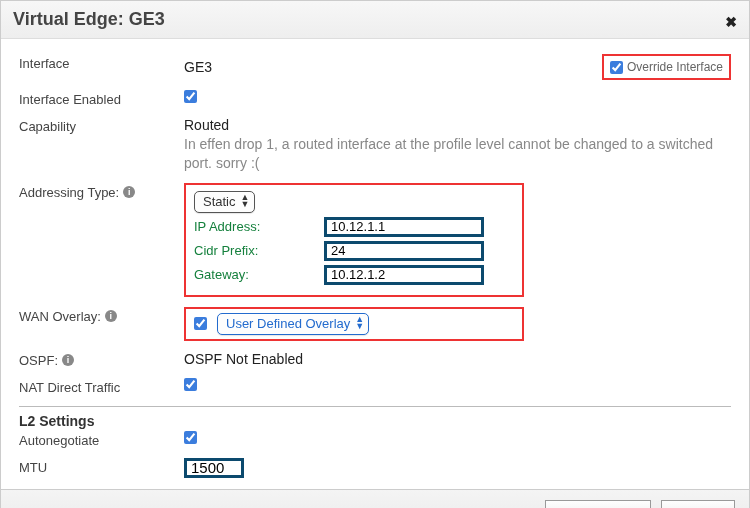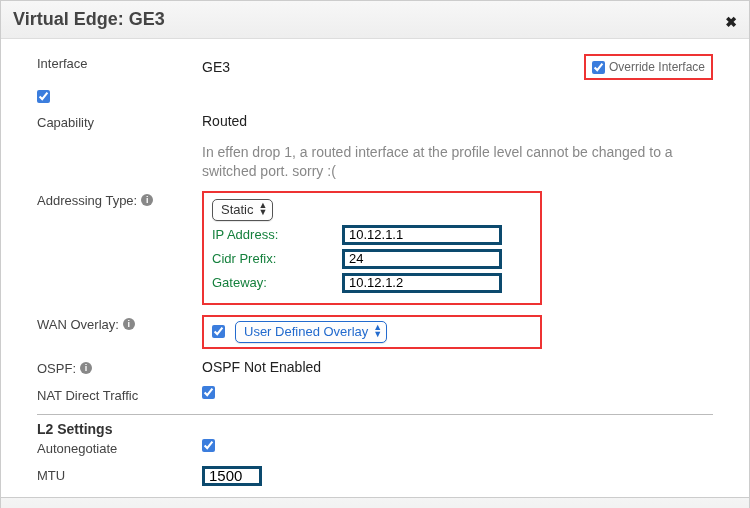--- a/index.html
+++ b/index.html
@@ -1,21 +1,21 @@
 <!DOCTYPE html>
 <html><head>
   <meta charset="utf-8">
   <style>
     * { box-sizing: border-box; margin: 0; padding: 0; }
     body { font-family: Arial, Helvetica, sans-serif; font-size: 13px; color: #333; background: #fff; width: 750px; }
     .dialog { border: 1px solid #ccc; }
     .titlebar { background: linear-gradient(#f7f7f7,#eee); padding: 8px 12px; display: flex; justify-content: space-between; align-items: flex-end; border-bottom: 1px solid #ddd; }
     .titlebar h2 { font-size: 18px; font-weight: 600; color: #444; }
     .close-x { font-weight: bold; cursor: pointer; font-size: 14px; color: #222; }
-    .content { padding: 10px 36px 6px; }
+    .content { padding: 10px 18px 6px; }
     .row { display: flex; align-items: flex-start; padding: 5px 0; }
     .label { width: 165px; color: #444; display: flex; align-items: center; gap: 4px; padding-top: 2px;}
     .value { flex: 1; display: flex; align-items: center; gap: 8px; position: relative; }
     .value-text { color: #222; font-size: 14px;}
     .cap-sub { color: #888; font-size: 14px; line-height: 1.35; }
     .override { margin-left: auto; display: inline-flex; align-items: center; gap: 4px; color: #666; font-size: 12px; }
     .hl-red { border: 2px solid #e33; padding: 4px 6px; display: inline-flex; align-items: center; gap: 4px; }
     .hl-red-block { border: 2px solid #e33; padding: 6px 8px; width: 340px; }
     .field-line { display: flex; align-items: center; margin: 4px 0; }
     .field-label { width: 130px; color: #15803d; font-size: 13px;}
@@ -48,28 +48,29 @@
       <div class="value">
         <span class="value-text">GE3</span>
         <span class="override hl-red">
           <input type="checkbox" class="checkbox" checked="" style="">
           <span>Override Interface</span>
         </span>
       </div>
     </div>
 
     <div class="row">
+      <div class="label">Interface Enabled</div>
       <div class="value">
         <input type="checkbox" class="checkbox" checked="" style="">
       </div>
     </div>
 
     <div class="row">
       <div class="label">Capability</div>
-      <div class="value" style="flex-direction:column; align-items:flex-start; gap:14px;">
+      <div class="value" style="flex-direction:column; align-items:flex-start; gap:2px;">
         <span class="value-text" style="font-weight:500;">Routed</span>
         <span class="cap-sub">In effen drop 1, a routed interface at the profile level cannot be changed to a switched port. sorry :(</span>
       </div>
     </div>
 
     <div class="row">
       <div class="label">
         <span>Addressing Type:</span>
         <span class="info-icon">i</span>
       </div>

